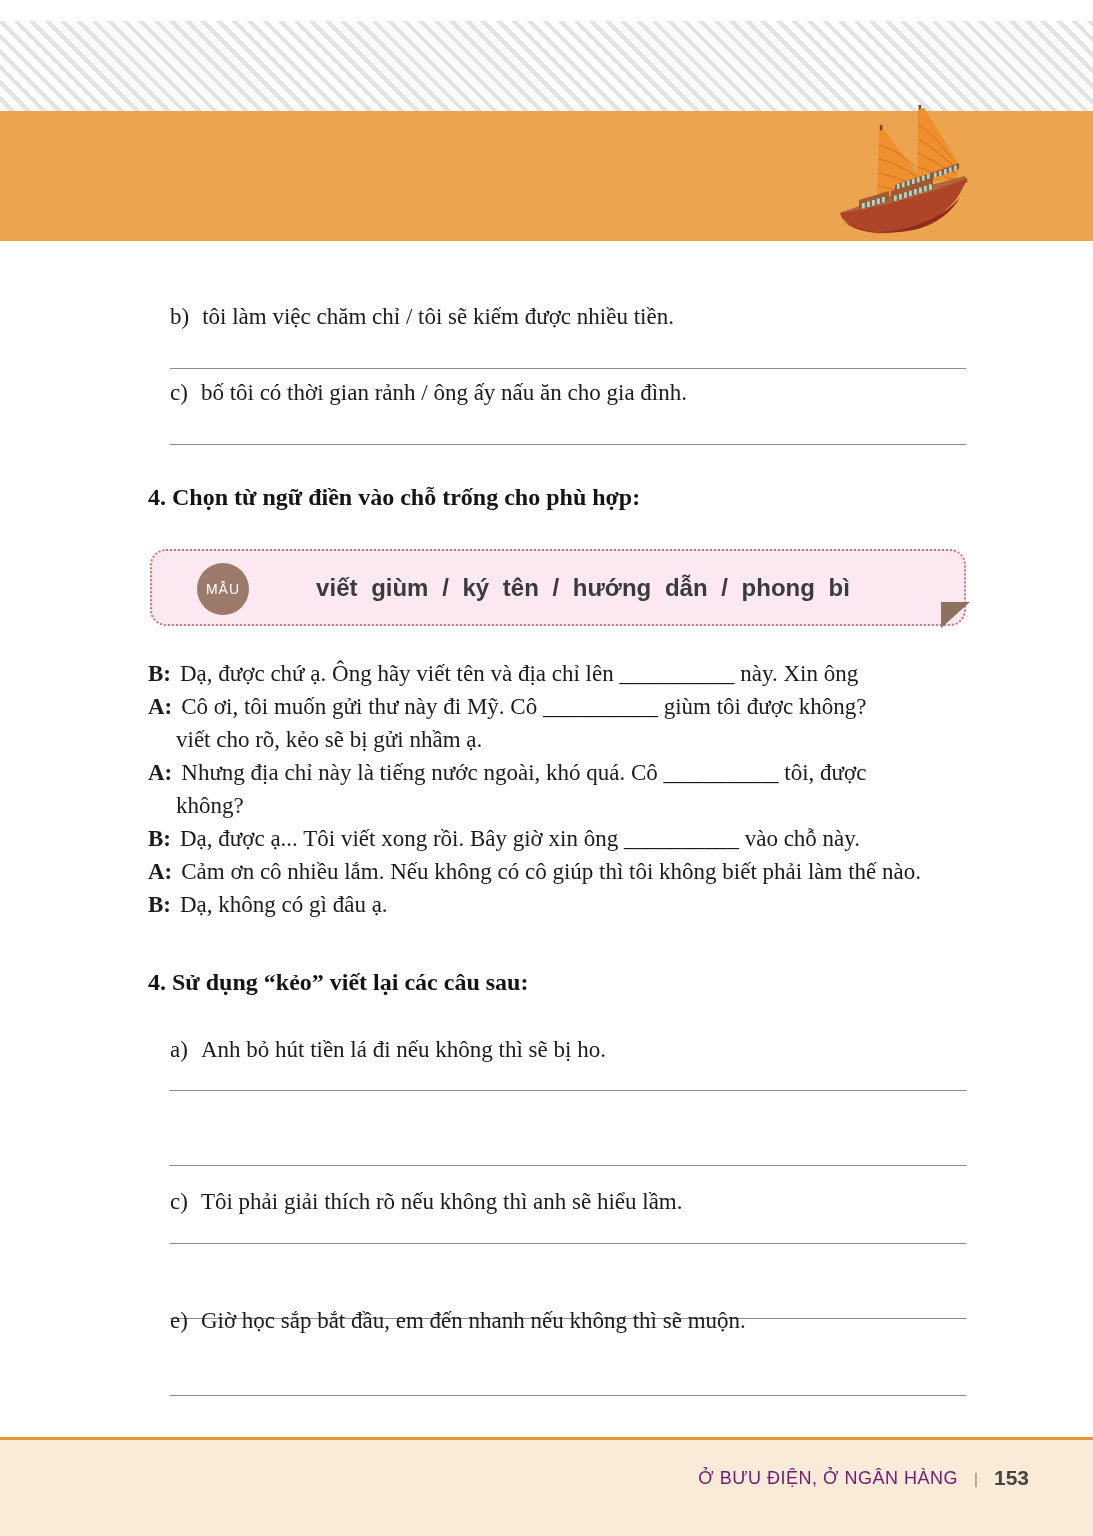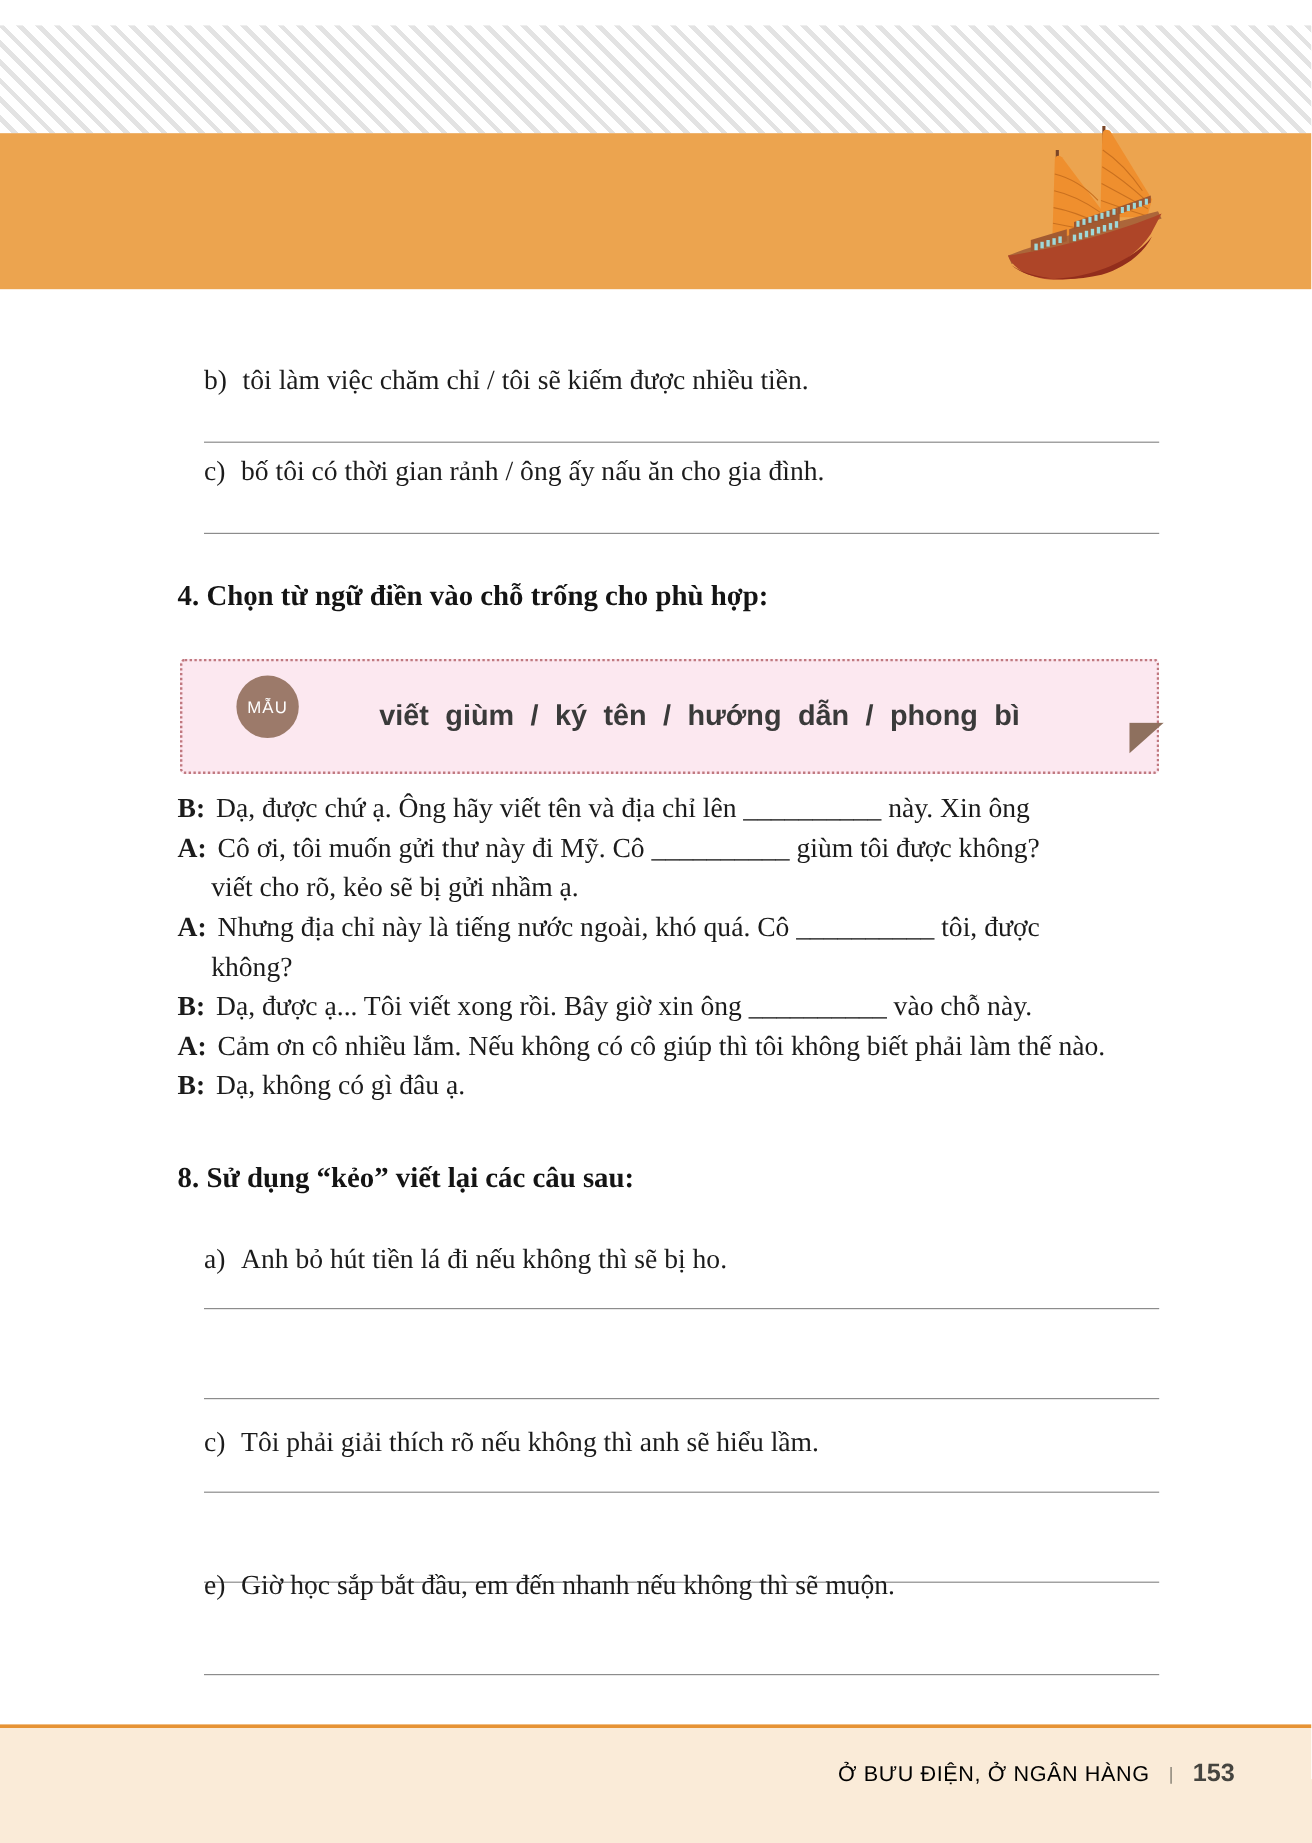--- a/index.html
+++ b/index.html
@@ -30,23 +30,23 @@
     position:absolute; left:170px; width:796px; height:0;
     border-top:1.5px solid var(--rule_gray, #8C8C8C);
   }
   .heading {
     position:absolute; left:148px; margin:0; font-size:24px; font-weight:bold;
     white-space:nowrap; color:#141414; font-family:"Liberation Serif", serif;
   }
 
   
   .wordbank {
-    position:absolute; left:150px; top:528px; width:816px; height:96px;
+    position:absolute; left:150px; top:528px; width:816px; height:77px;
     box-sizing:border-box; border:2px dotted var(--wordbank_border, #C0787F);
-    border-radius:4px; background: var(--wordbank_bg, #FCE8F0);
+    border-radius:16px; background: var(--wordbank_bg, #FCE8F0);
   }
   .badge {
     position:absolute; left:45px; top:12px; width:52px; height:52px;
     border-radius:50%; background: var(--badge_brown, #9C7A6A);
     color:#ffffff; font-family:"Liberation Sans", sans-serif; font-size:14px;
     letter-spacing:1px; display:flex; align-items:center; justify-content:center;
   }
   .wb-words {
     position:absolute; left:60px; right:10px; top:0; bottom:0;
     display:flex; align-items:center; justify-content:center;
@@ -75,21 +75,21 @@
   }
   .footer-bar {
     position:absolute; left:0; top:1419px; width:1093px; height:117px;
     background: var(--footer_band, #FAEBD8);
     font-family:"Liberation Sans", sans-serif;
   }
   .footer-row {
     position:absolute; right:64px; top:26px;
     display:flex; align-items:center;
   }
-  .f-chapter { font-size:18px; color:#000000; letter-spacing:0.5px; white-space:nowrap; }
+  .f-chapter { font-size:18px; color:#701a75; letter-spacing:0.5px; white-space:nowrap; }
   .f-sep { font-size:15px; color:#8a8478; margin:0 16px; }
   .f-page { font-size:21px; font-weight:bold; color:#45443F; }
 </style>
 </head>
 <body>
 
 <div class="page">
 
   <div class="stripes"></div>
 
@@ -168,21 +168,21 @@
     <div class="dline"><span class="spk">B:</span><span>Dạ, được chứ ạ. Ông hãy viết tên và địa chỉ lên __________ này. Xin ông</span></div>
     <div class="dline"><span class="spk">A:</span><span>Cô ơi, tôi muốn gửi thư này đi Mỹ. Cô __________ giùm tôi được không?</span></div>
     <div class="dline indent"><span>viết cho rõ, kẻo sẽ bị gửi nhầm ạ.</span></div>
     <div class="dline"><span class="spk">A:</span><span>Nhưng địa chỉ này là tiếng nước ngoài, khó quá. Cô __________ tôi, được</span></div>
     <div class="dline indent"><span>không?</span></div>
     <div class="dline"><span class="spk">B:</span><span>Dạ, được ạ... Tôi viết xong rồi. Bây giờ xin ông __________ vào chỗ này.</span></div>
     <div class="dline"><span class="spk">A:</span><span>Cảm ơn cô nhiều lắm. Nếu không có cô giúp thì tôi không biết phải làm thế nào.</span></div>
     <div class="dline"><span class="spk">B:</span><span>Dạ, không có gì đâu ạ.</span></div>
   </div>
 
-  <h2 class="heading" style="top:948px">8. Sử dụng “kẻo” viết lại các câu sau:</h2>
+  <h2 class="heading" style="top:948px">4. Sử dụng “kẻo” viết lại các câu sau:</h2>
 
   <div class="line" style="top:1016px">
     <span class="ilabel">a)</span><span>Anh bỏ hút tiền lá đi nếu không thì sẽ bị ho.</span>
   </div>
   <div class="rule" style="top:1069px"></div>
 
   <div class="rule" style="top:1144px"></div>
 
   <div class="line" style="top:1168px">
     <span class="ilabel">c)</span><span>Tôi phải giải thích rõ nếu không thì anh sẽ hiểu lầm.</span>

